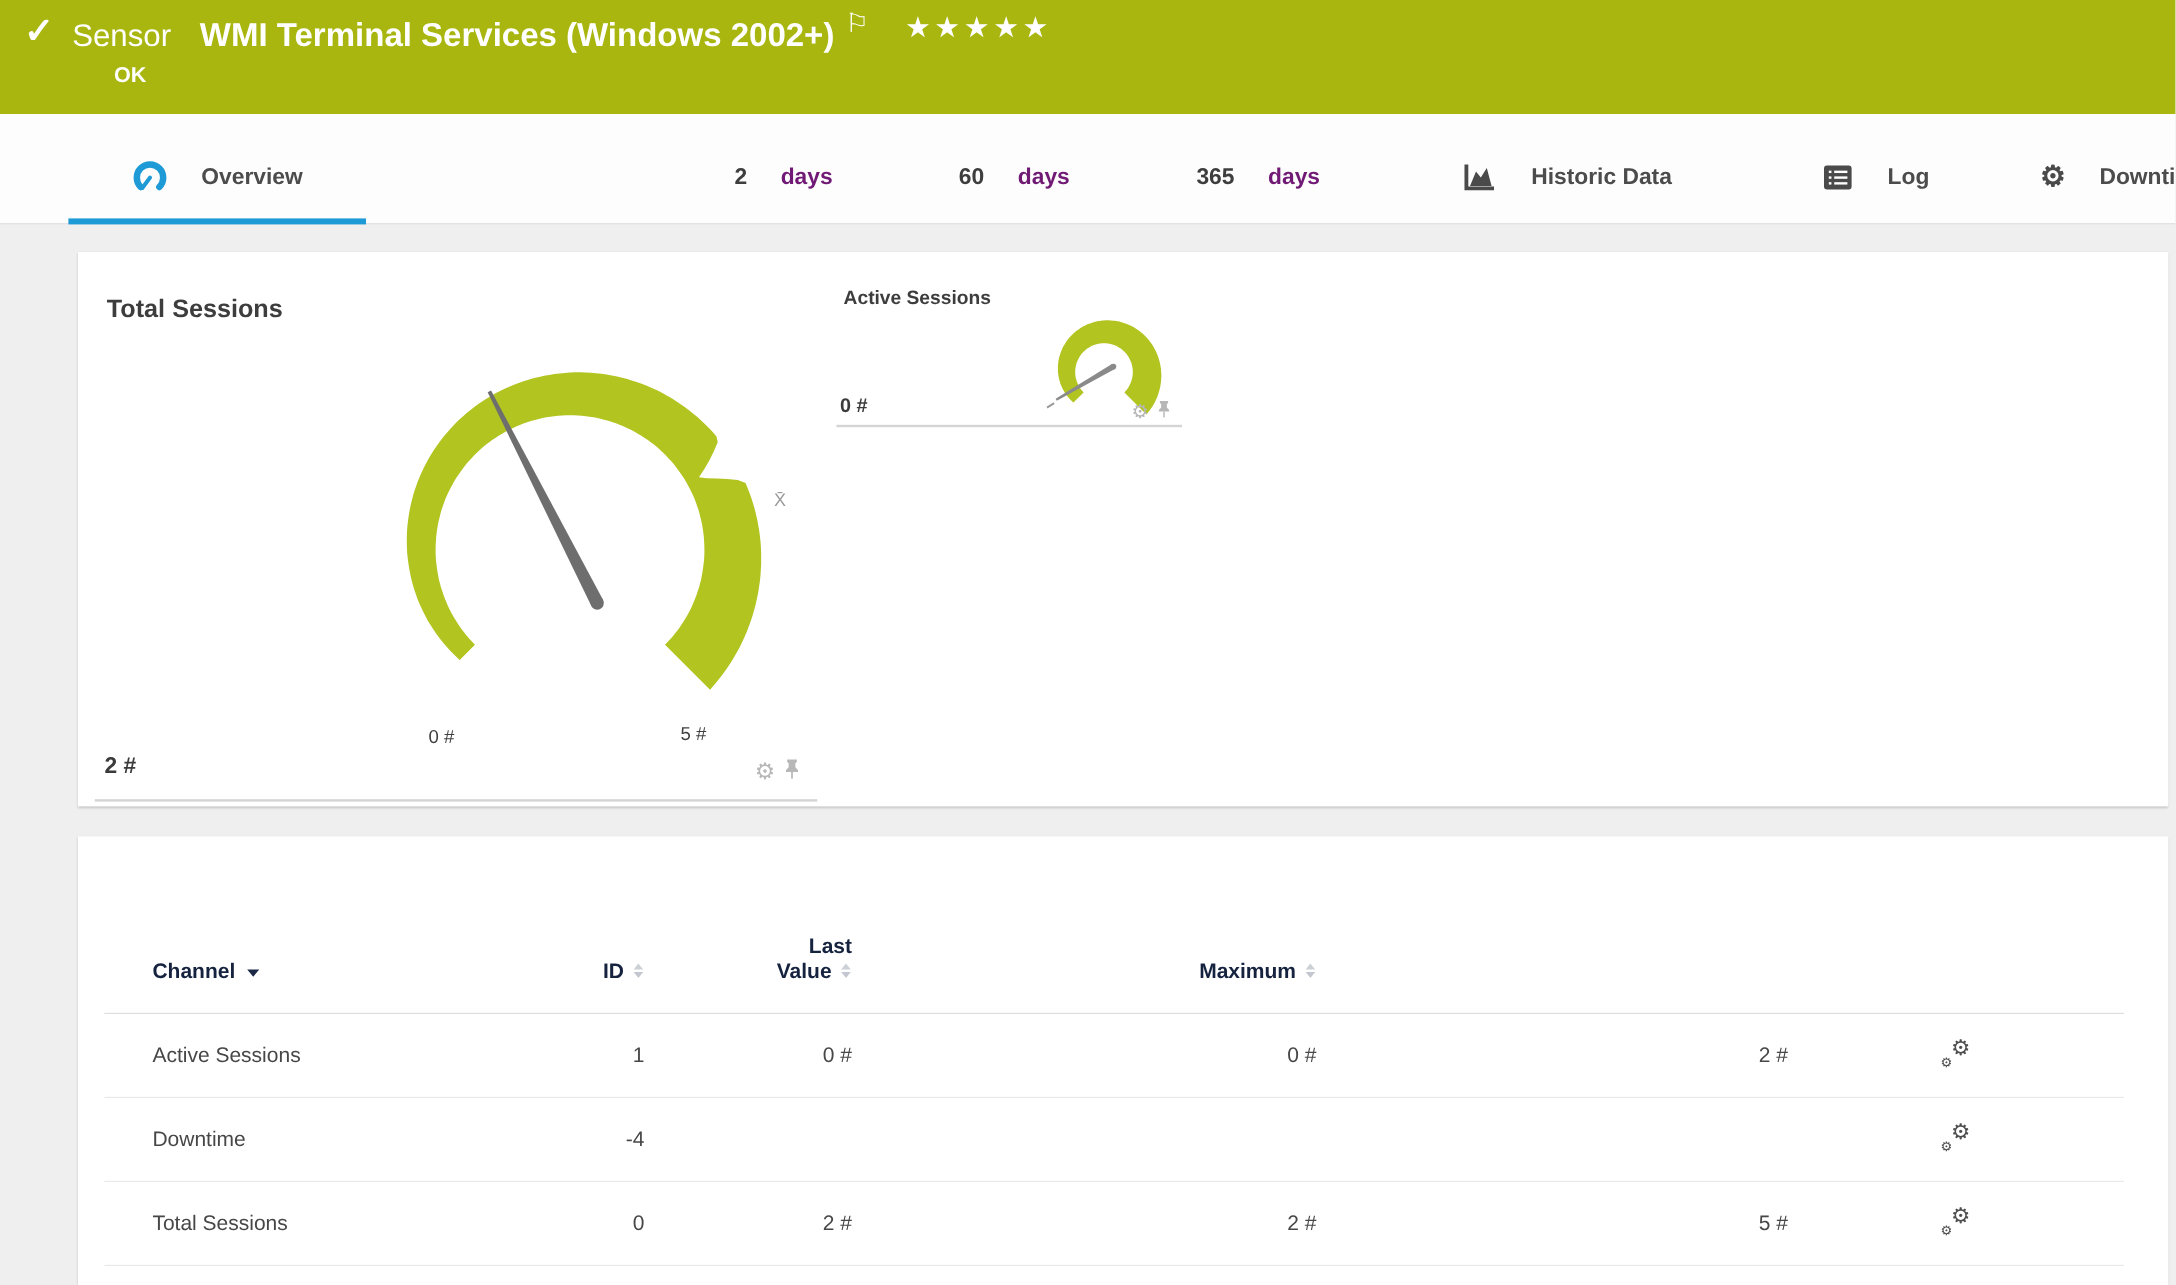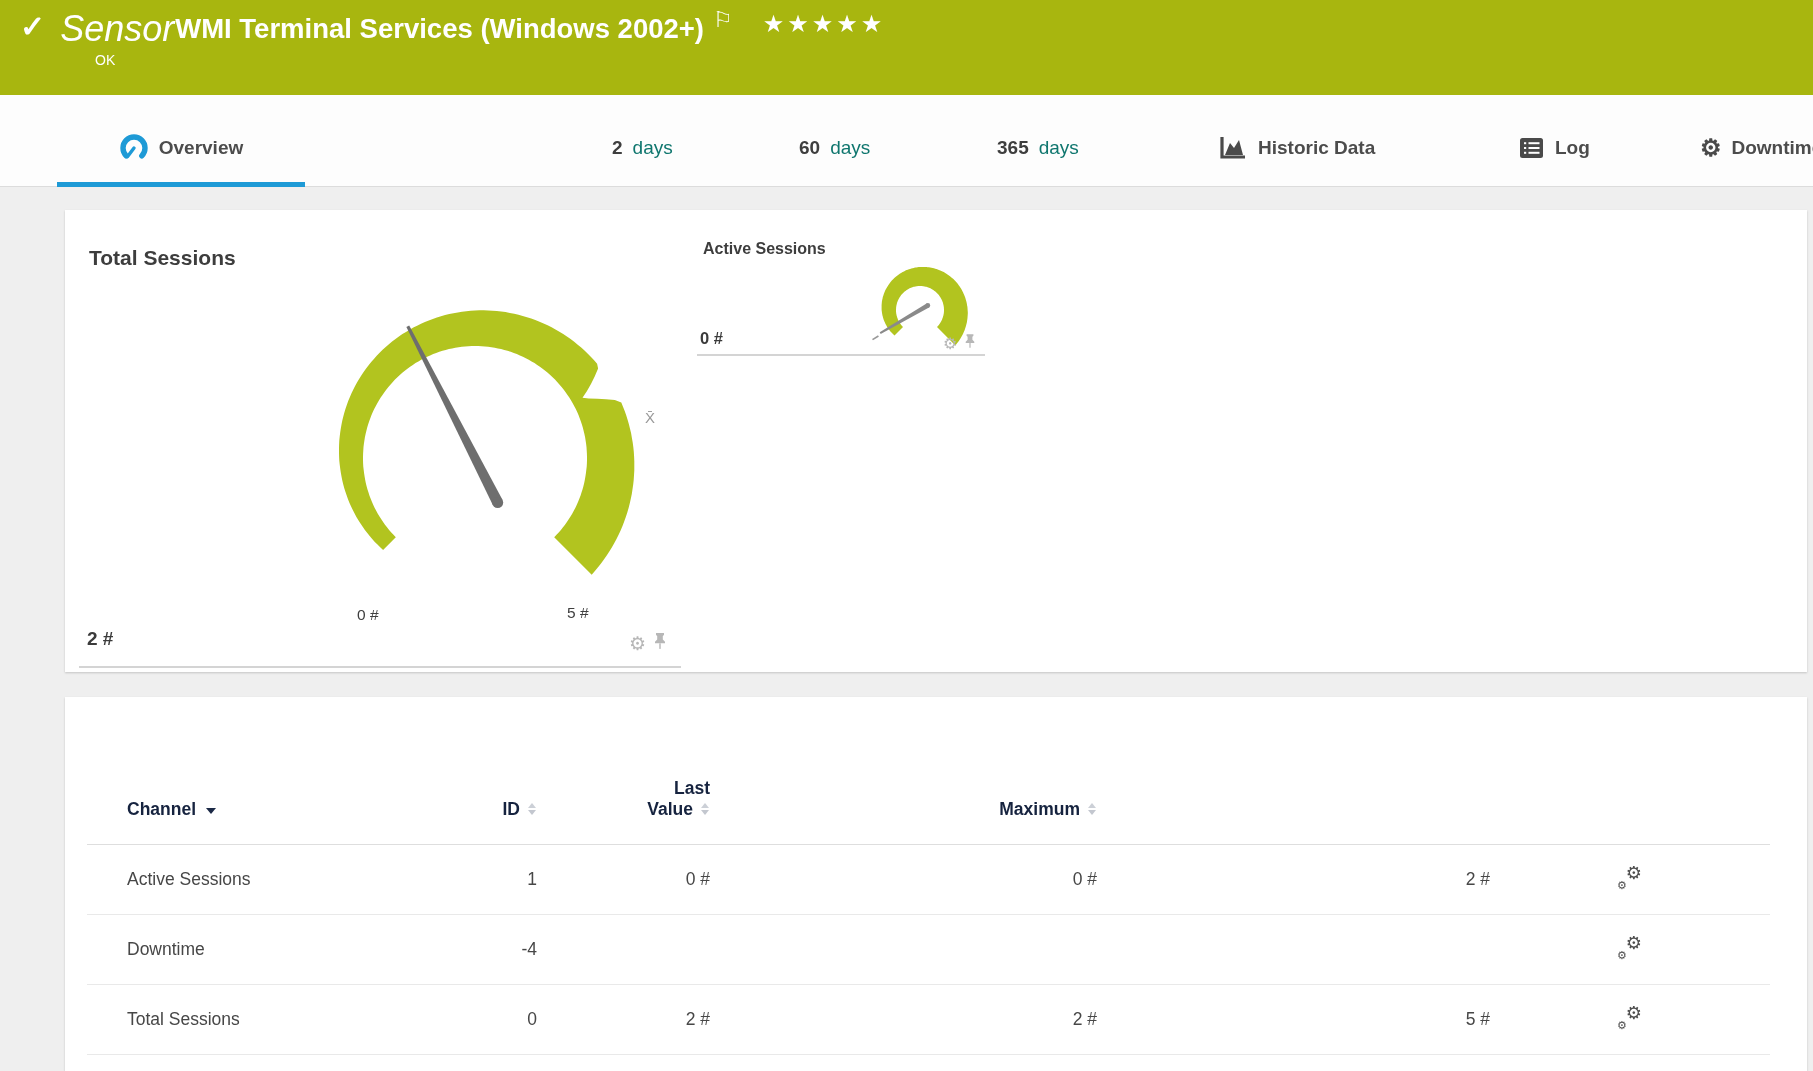--- a/index.html
+++ b/index.html
@@ -9,34 +9,34 @@
     --navy:#16233f;
   }
   *{box-sizing:border-box;margin:0;padding:0}
   html,body{width:1813px;height:1071px;overflow:hidden}
   body{font-family:"Liberation Sans",sans-serif;background:#efefef;position:relative}
 
   
   .topbar{position:absolute;left:0;top:0;width:1813px;height:95px;background:var(--status-green);color:#fff}
   .topbar-row{display:flex;align-items:flex-start;padding:10px 0 0 20px}
   .check{font-size:30px;font-weight:700;line-height:34px;margin-right:15px}
-  .kind{font-style:italic;font-size:36px;line-height:38px;margin-right:1px}
+  .kind{font-size:26px;line-height:38px;margin-right:24px}
   .sensor-title{font-size:27.5px;font-weight:700;line-height:38px}
   .flag{font-size:22px;line-height:24px;margin:-2px 0 0 9px}
   .stars{font-size:24px;line-height:28px;letter-spacing:3px;margin:0 0 0 30px}
-  .status-ok{position:absolute;left:95px;top:52px;font-size:14px;font-weight:400}
+  .status-ok{position:absolute;left:95px;top:52px;font-size:18px;font-weight:700}
 
   
   .tabbar{position:absolute;left:0;top:95px;width:1813px;height:92px;background:#fdfdfd;border-bottom:1px solid #dcdcdc}
-  .tab{position:absolute;top:0;bottom:0;display:flex;align-items:center;gap:10px;padding-top:14px;
+  .tab{position:absolute;top:0;bottom:0;display:flex;align-items:center;gap:28px;padding-top:14px;
        font-size:19px;font-weight:700;color:#4c4c4c;cursor:pointer;white-space:nowrap}
   .tab.active{left:57px;width:248px;justify-content:center}
   .tab.active:after{content:"";position:absolute;left:0;right:0;bottom:-1px;height:5px;background:var(--accent-blue)}
   .tab .num{font-weight:700;color:#3e3e3e}
-  .tab .word{font-weight:400;color:#0f766e}
+  .tab .word{font-weight:700;color:#701a75}
   .ticon{display:inline-flex;align-items:center}
   .gear-glyph{font-style:normal;color:#4a4a4a;font-size:24px;line-height:24px}
 
   
   .panel{position:absolute;background:#fff;box-shadow:0 1px 2px rgba(0,0,0,.18)}
   #panel-gauges{left:65px;top:210px;width:1742px;height:462px}
   #panel-table{left:65px;top:697px;width:1742px;height:374px}
 
   
   .g-abs{position:absolute;white-space:nowrap}

